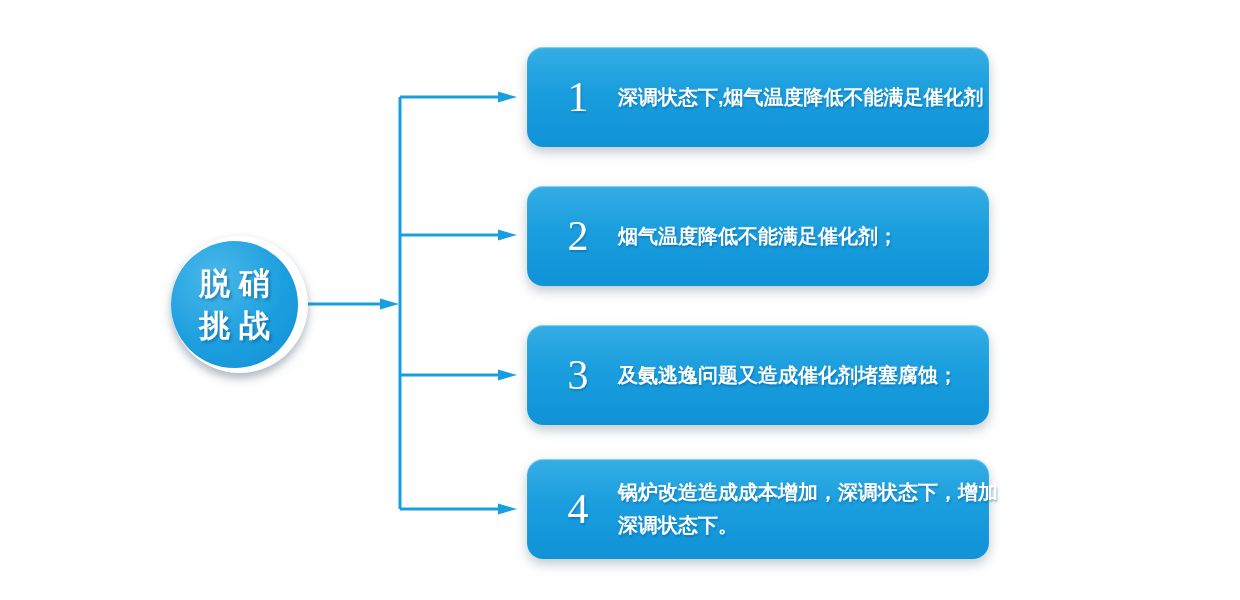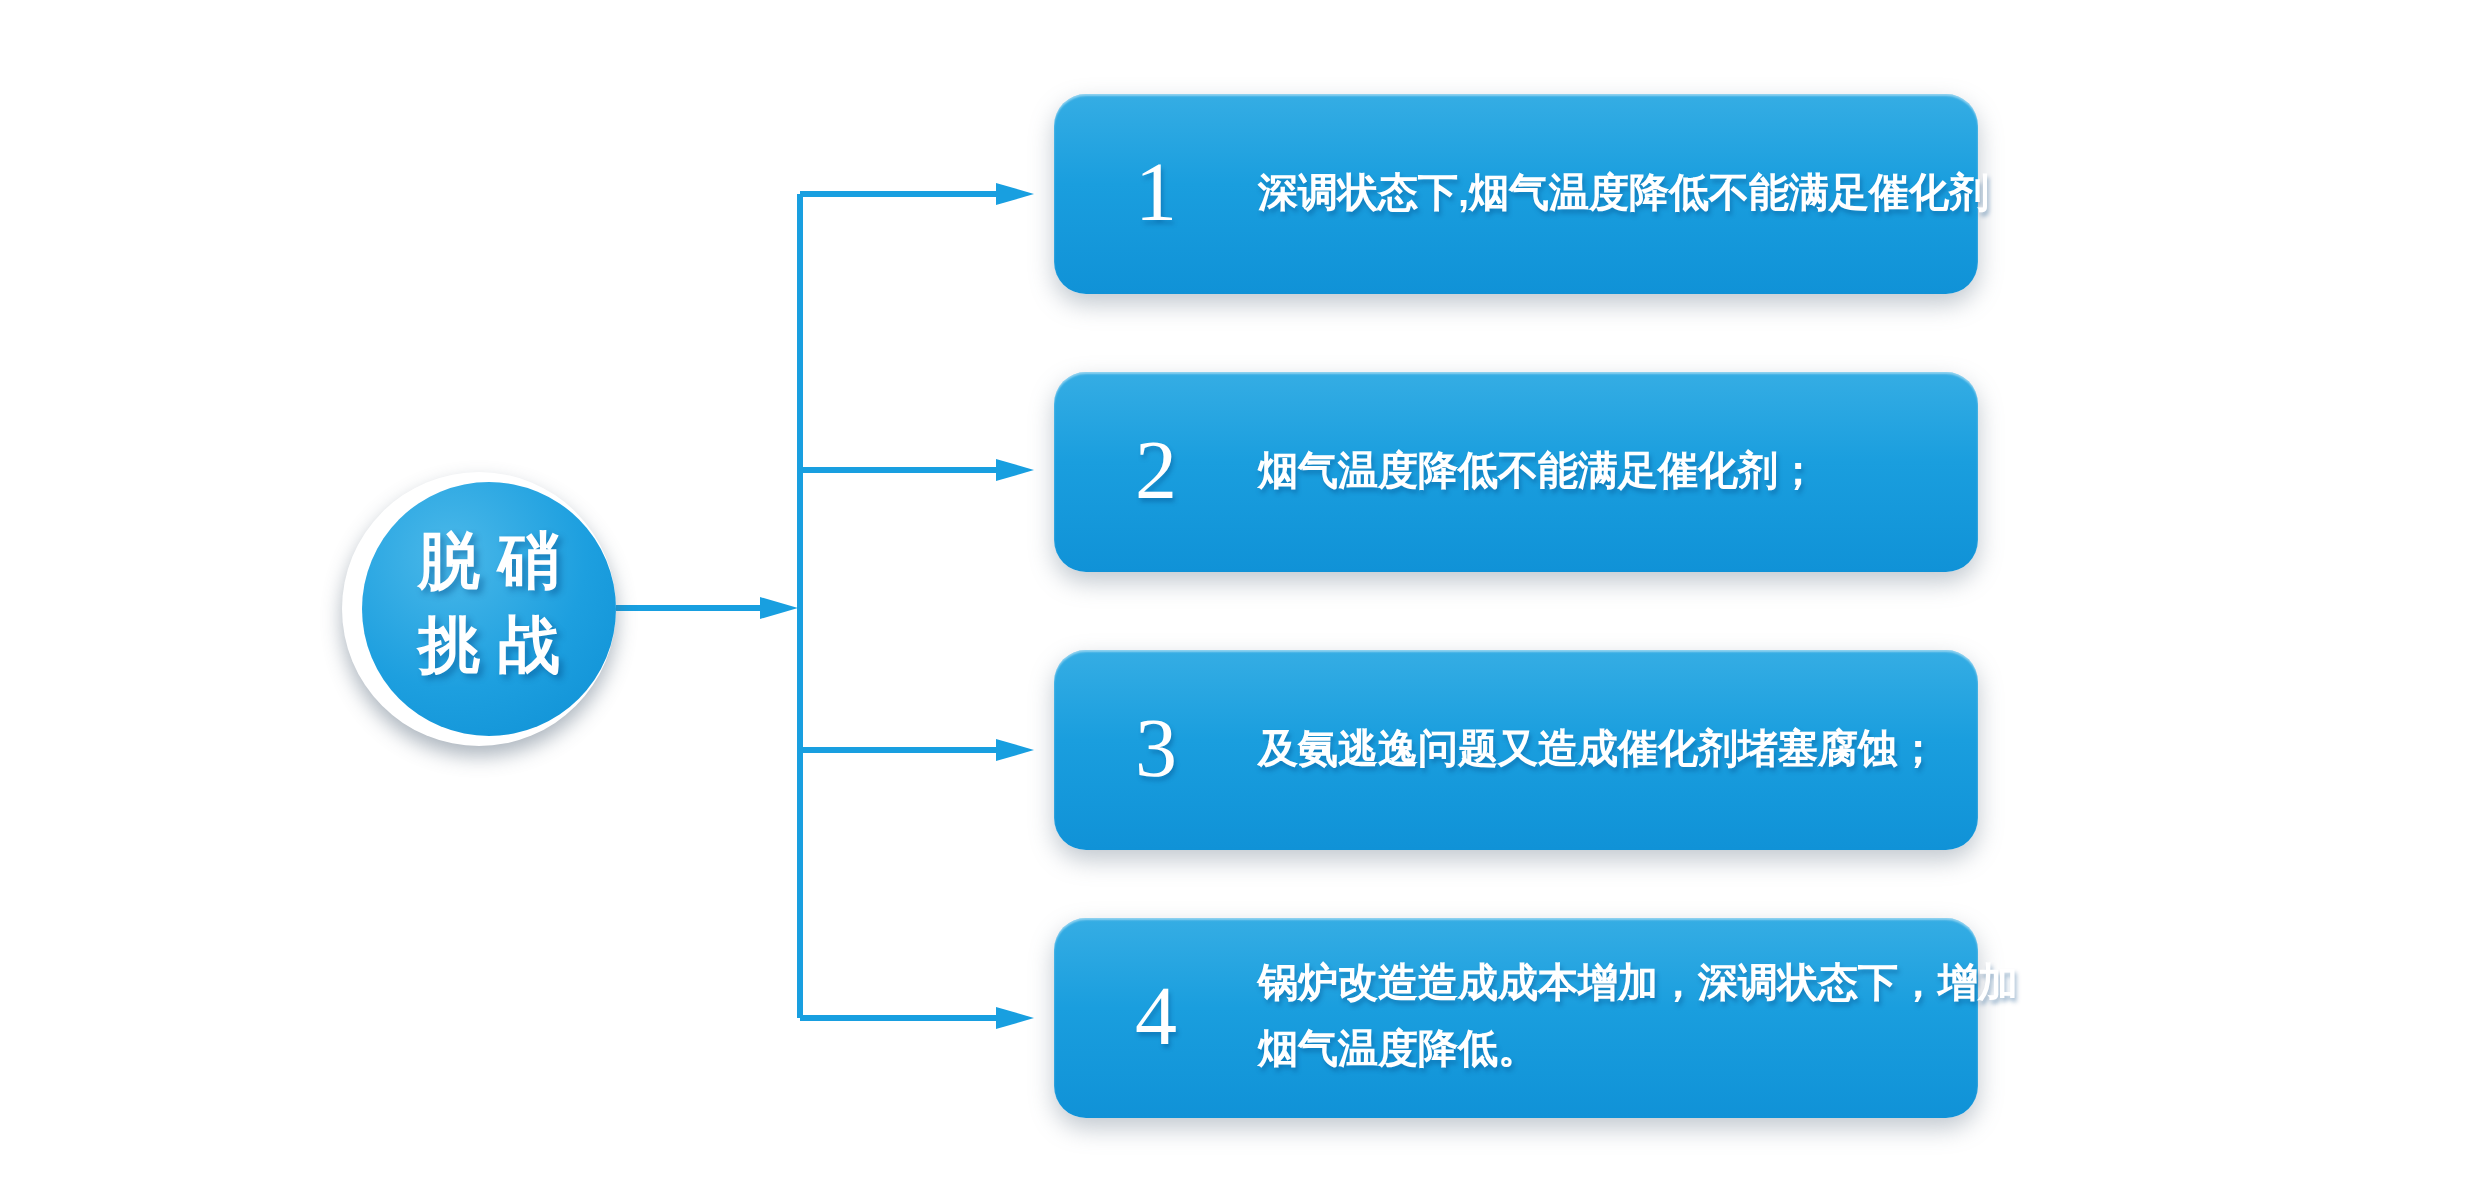--- a/index.html
+++ b/index.html
@@ -16,21 +16,21 @@
   }
   .canvas{position:relative;width:1240px;height:600px;background:#ffffff;}
   .connectors{position:absolute;left:0;top:0;width:1240px;height:600px;}
   .connectors line{stroke:var(--accent);stroke-width:3;}
   .connectors polygon{fill:var(--accent);}
 
   .circle-outer{
     position:absolute;left:171px;top:236px;width:137px;height:137px;
     border-radius:50%;background:#ffffff;
     box-shadow:0 5px 10px rgba(70,90,110,.45);
-    display:flex;align-items:center;justify-content:flex-end;font-family:Liberation Mono, monospace;
+    display:flex;align-items:center;justify-content:flex-start;
   }
   .circle-inner{
     width:127px;height:127px;border-radius:50%;
     background:radial-gradient(circle at 35% 28%, #4ab8e9 0%, #1d9fdf 55%, #0d8fd4 100%);
     display:flex;flex-direction:column;align-items:center;justify-content:center;
     color:var(--text-color);font-weight:bold;font-size:31px;line-height:1.35;
     letter-spacing:9px;padding-left:9px;box-sizing:border-box;
     text-shadow:2px 2px 3px rgba(0,70,130,.45);
   }
 
@@ -39,21 +39,21 @@
     background:linear-gradient(180deg,var(--card-top) 0%,var(--card-mid) 45%,var(--card-bottom) 100%);
     box-shadow:0 5px 12px rgba(100,118,135,.4), inset 0 1px 1px rgba(255,255,255,.45);
     display:flex;align-items:center;color:var(--text-color);
   }
   .card .num{
     flex:none;width:46px;margin-left:28px;text-align:center;
     font-family:"Liberation Serif",serif;font-size:42px;line-height:1;
     text-shadow:1px 2px 2px rgba(0,70,130,.35);
   }
   .card .txt{
-    margin-left:28px;font-size:20px;font-weight:bold;line-height:33px;
+    margin-left:17px;font-size:20px;font-weight:bold;line-height:33px;
     text-shadow:1px 2px 2px rgba(0,70,130,.35);
   }
   .tline{white-space:nowrap;}
 </style>
 </head>
 <body>
 
 <div class="canvas">
 
   <svg class="connectors" width="1240" height="600" viewBox="0 0 1240 600">
@@ -104,17 +104,17 @@
     <div class="num">3</div>
     <div class="txt">
       <div class="tline">及氨逃逸问题又造成催化剂堵塞腐蚀；</div>
     </div>
   </div>
 
   <div class="card" style="top:459px">
     <div class="num">4</div>
     <div class="txt">
       <div class="tline">锅炉改造造成成本增加，深调状态下，增加</div>
-      <div class="tline">烟气温度降低。</div>
+      <div class="tline">深调状态下。</div>
     </div>
   </div>
 
 </div>
 
 </body></html>

